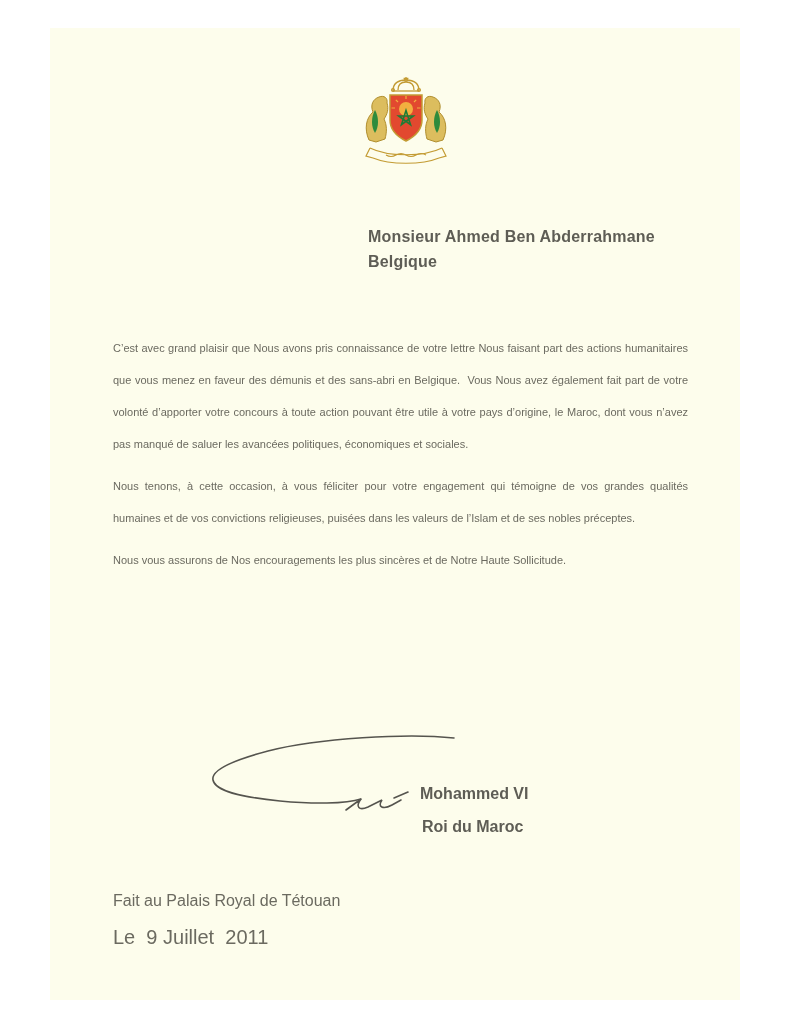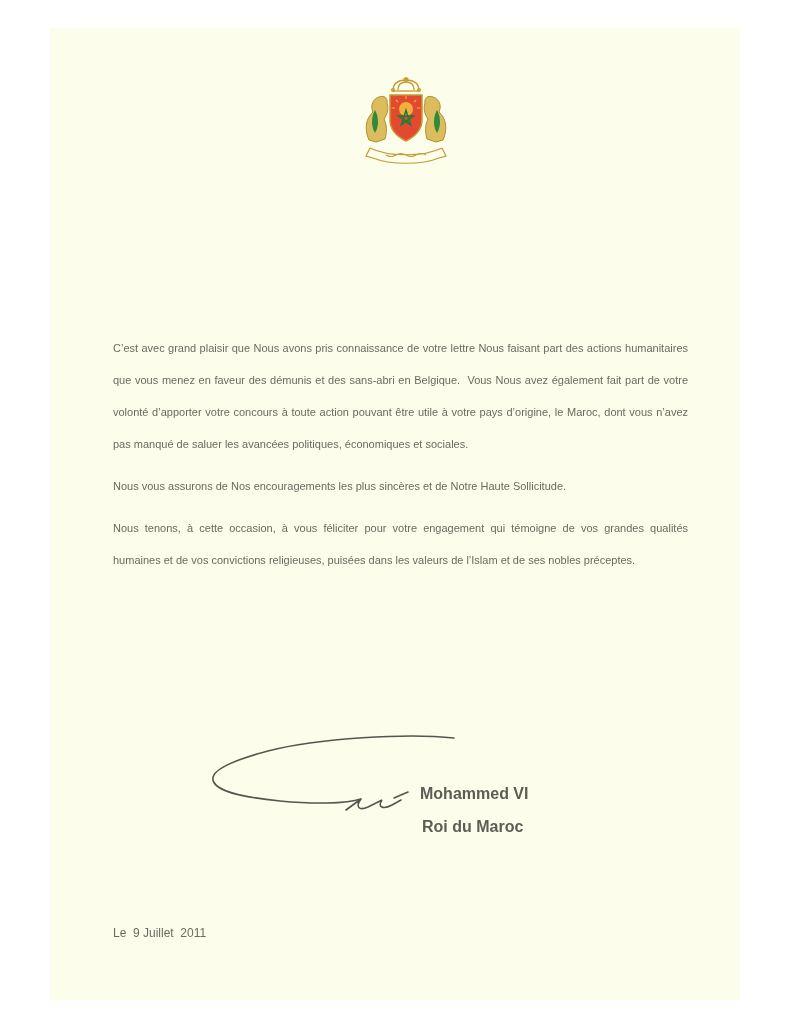--- a/index.html
+++ b/index.html
@@ -65,21 +65,21 @@
   .footer-place {
     position: absolute;
     left: 63px; top: 864px;
     font-size: 16px;
     color: #6b6a60;
     white-space: pre-wrap;
   }
   .footer-date {
     position: absolute;
     left: 63px; top: 898px;
-    font-size: 12px;
+    font-size: 20px;
     color: #6b6a60;
     white-space: pre-wrap;
   }
 </style>
 </head>
 <body>
 
 <div class="paper">
 
   <div class="crest">
@@ -115,33 +115,38 @@
 
       <g stroke="#c39b33" fill="none" stroke-width="1.2">
         <path d="M14 74 C32 83 68 83 86 74"></path>
         <path d="M17 84 C34 91 66 91 83 84"></path>
         <path d="M14 74 L10 82 L17 84 M86 74 L90 82 L83 84"></path>
         <path d="M30 81 q5 3 10 0 q5 -3 10 0 q5 3 10 0 q5 -3 10 0"></path>
       </g>
     </svg>
   </div>
 
+  <div class="recipient">
+    <div>Monsieur Ahmed Ben Abderrahmane</div>
+    <div>Belgique</div>
+  </div>
 
   <div class="body-text">
     <p>C’est avec grand plaisir que Nous avons pris connaissance de votre lettre Nous faisant part des actions humanitaires que vous menez en faveur des démunis et des sans-abri en Belgique.  Vous Nous avez également fait part de votre volonté d’apporter votre concours à toute action pouvant être utile à votre pays d’origine, le Maroc, dont vous n’avez pas manqué de saluer les avancées politiques, économiques et sociales.</p>
+    <p>Nous tenons, à cette occasion, à vous féliciter pour votre engagement qui témoigne de vos grandes qualités humaines et de vos convictions religieuses, puisées dans les valeurs de l’Islam et de ses nobles préceptes.</p>
     <p>Nous vous assurons de Nos encouragements les plus sincères et de Notre Haute Sollicitude.</p>
-    <p>Nous tenons, à cette occasion, à vous féliciter pour votre engagement qui témoigne de vos grandes qualités humaines et de vos convictions religieuses, puisées dans les valeurs de l’Islam et de ses nobles préceptes.</p>
   </div>
 
   <svg class="signature-stroke" viewBox="0 0 270 92">
     <g fill="none" stroke="#55544e" stroke-width="1.6" stroke-linecap="round">
       <path d="M256 8 C210 3 120 8 70 21 C36 30 13 40 15 50 C17 61 42 67 82 71 C114 74 148 74 163 69"></path>
       <path d="M148 80 L163 69 C157 77 161 81 170 77 L184 70 C179 77 185 80 194 75 L203 70"></path>
       <path d="M196 68 l14 -6"></path>
     </g>
   </svg>
 
   <div class="signatory-name">Mohammed VI</div>
   <div class="signatory-title">Roi du Maroc</div>
 
+  <div class="footer-place">Fait au Palais Royal de Tétouan</div>
   <div class="footer-date">Le  9 Juillet  2011</div>
 
 </div>
 
 </body></html>

